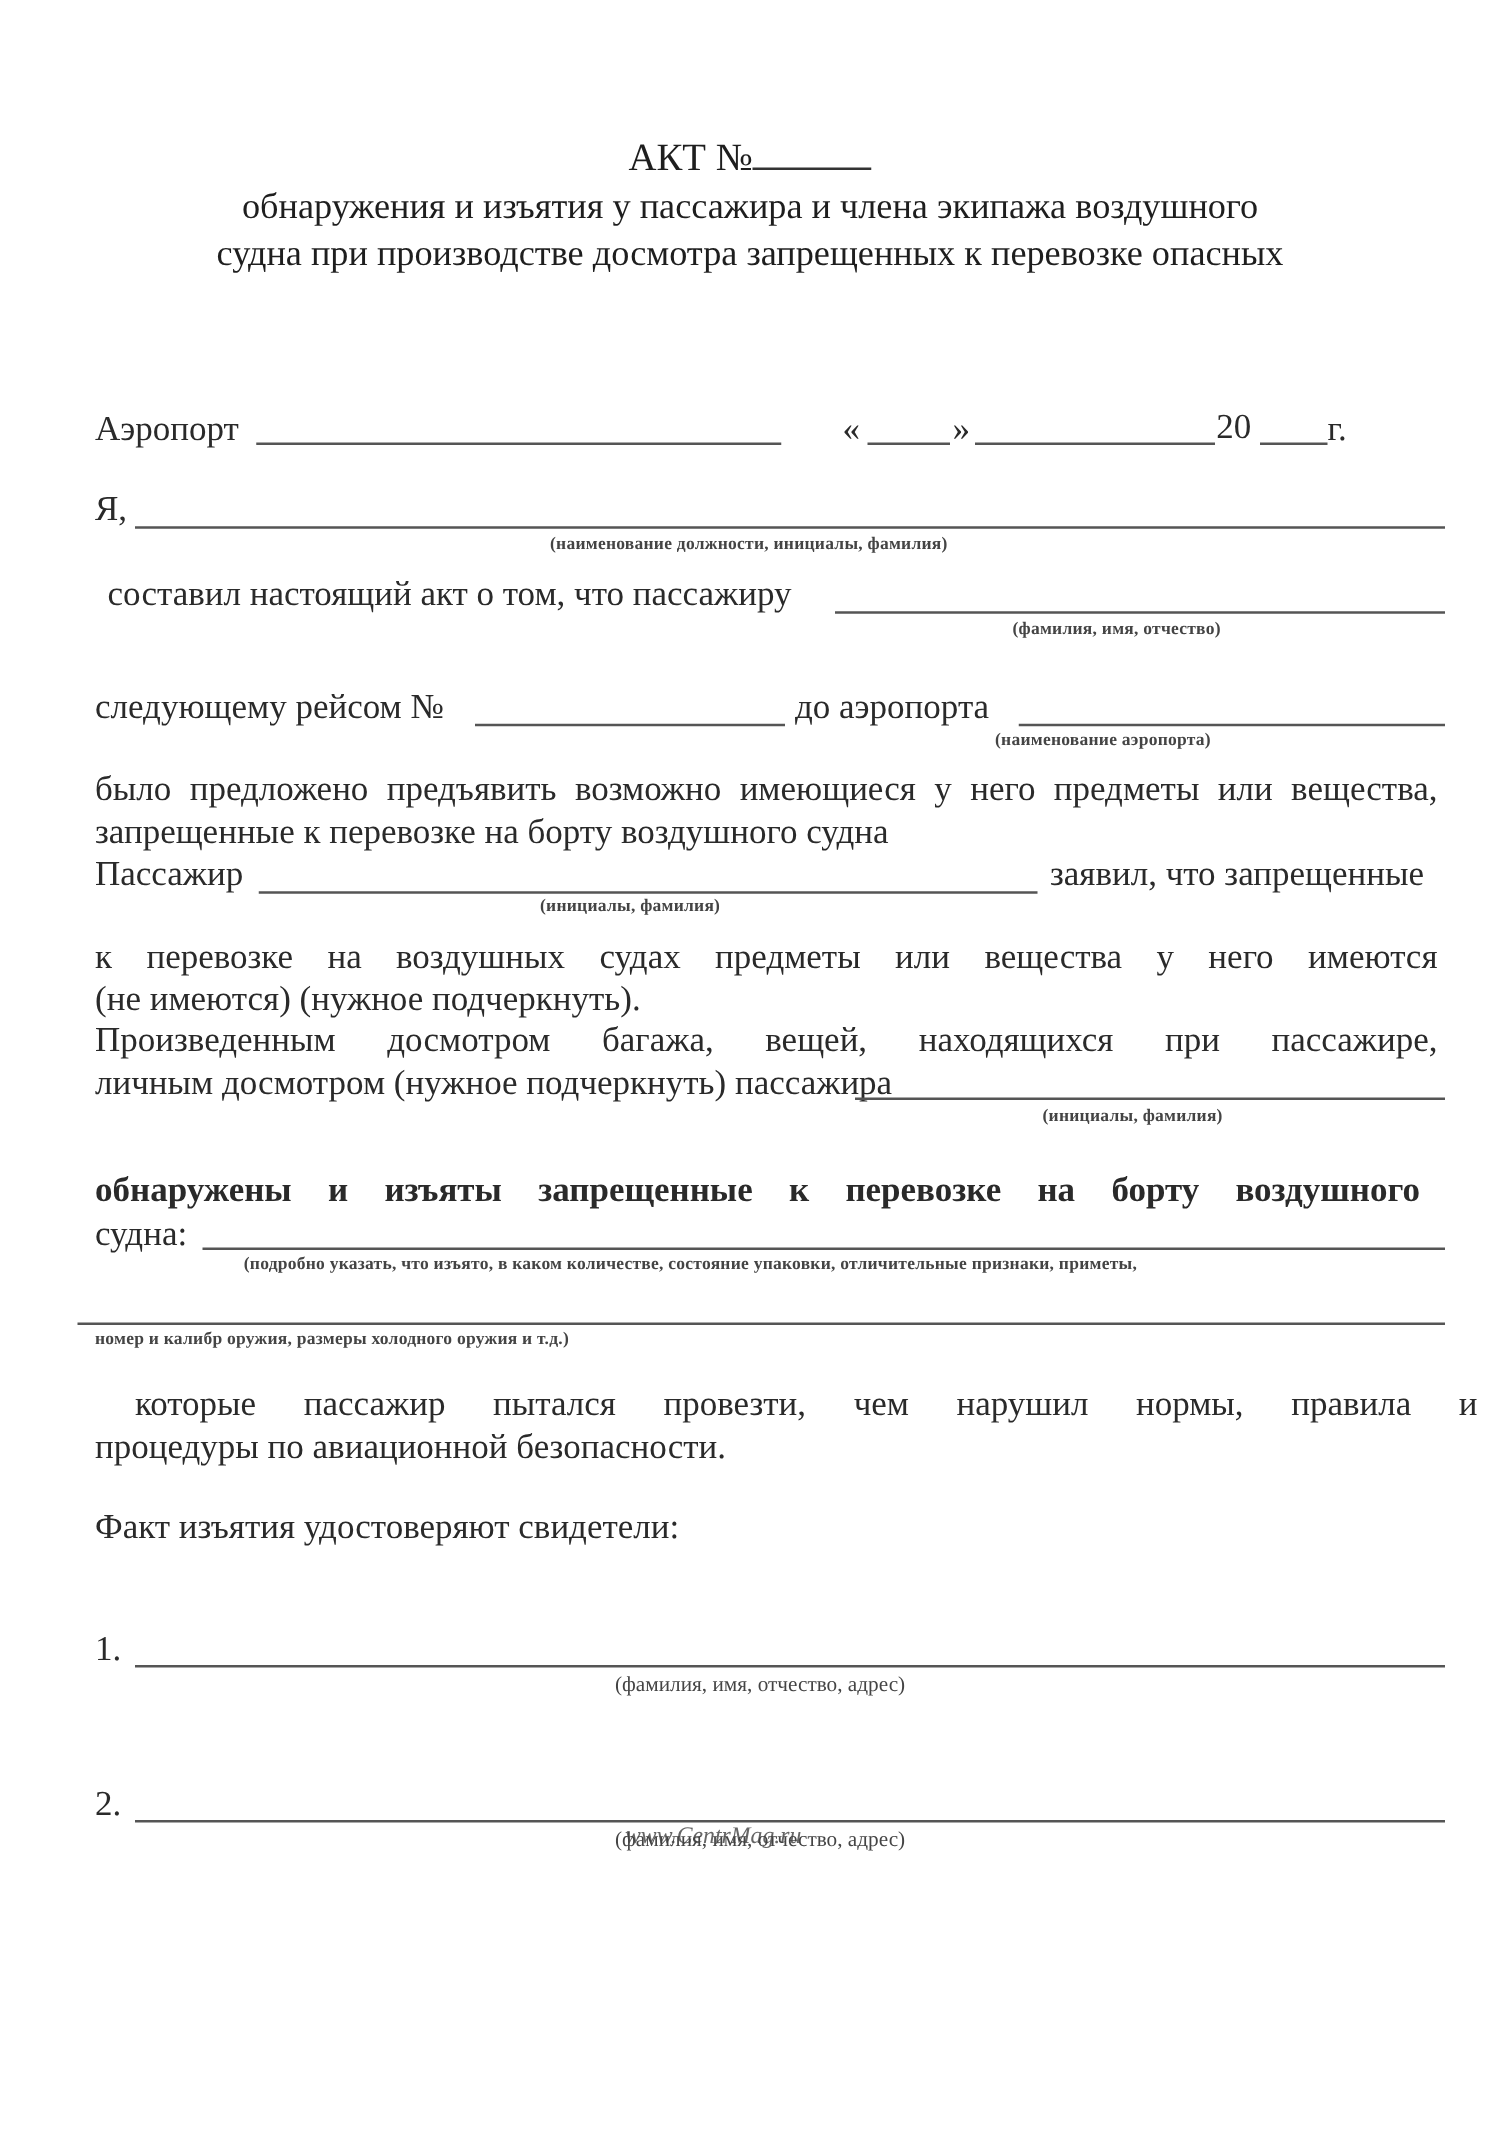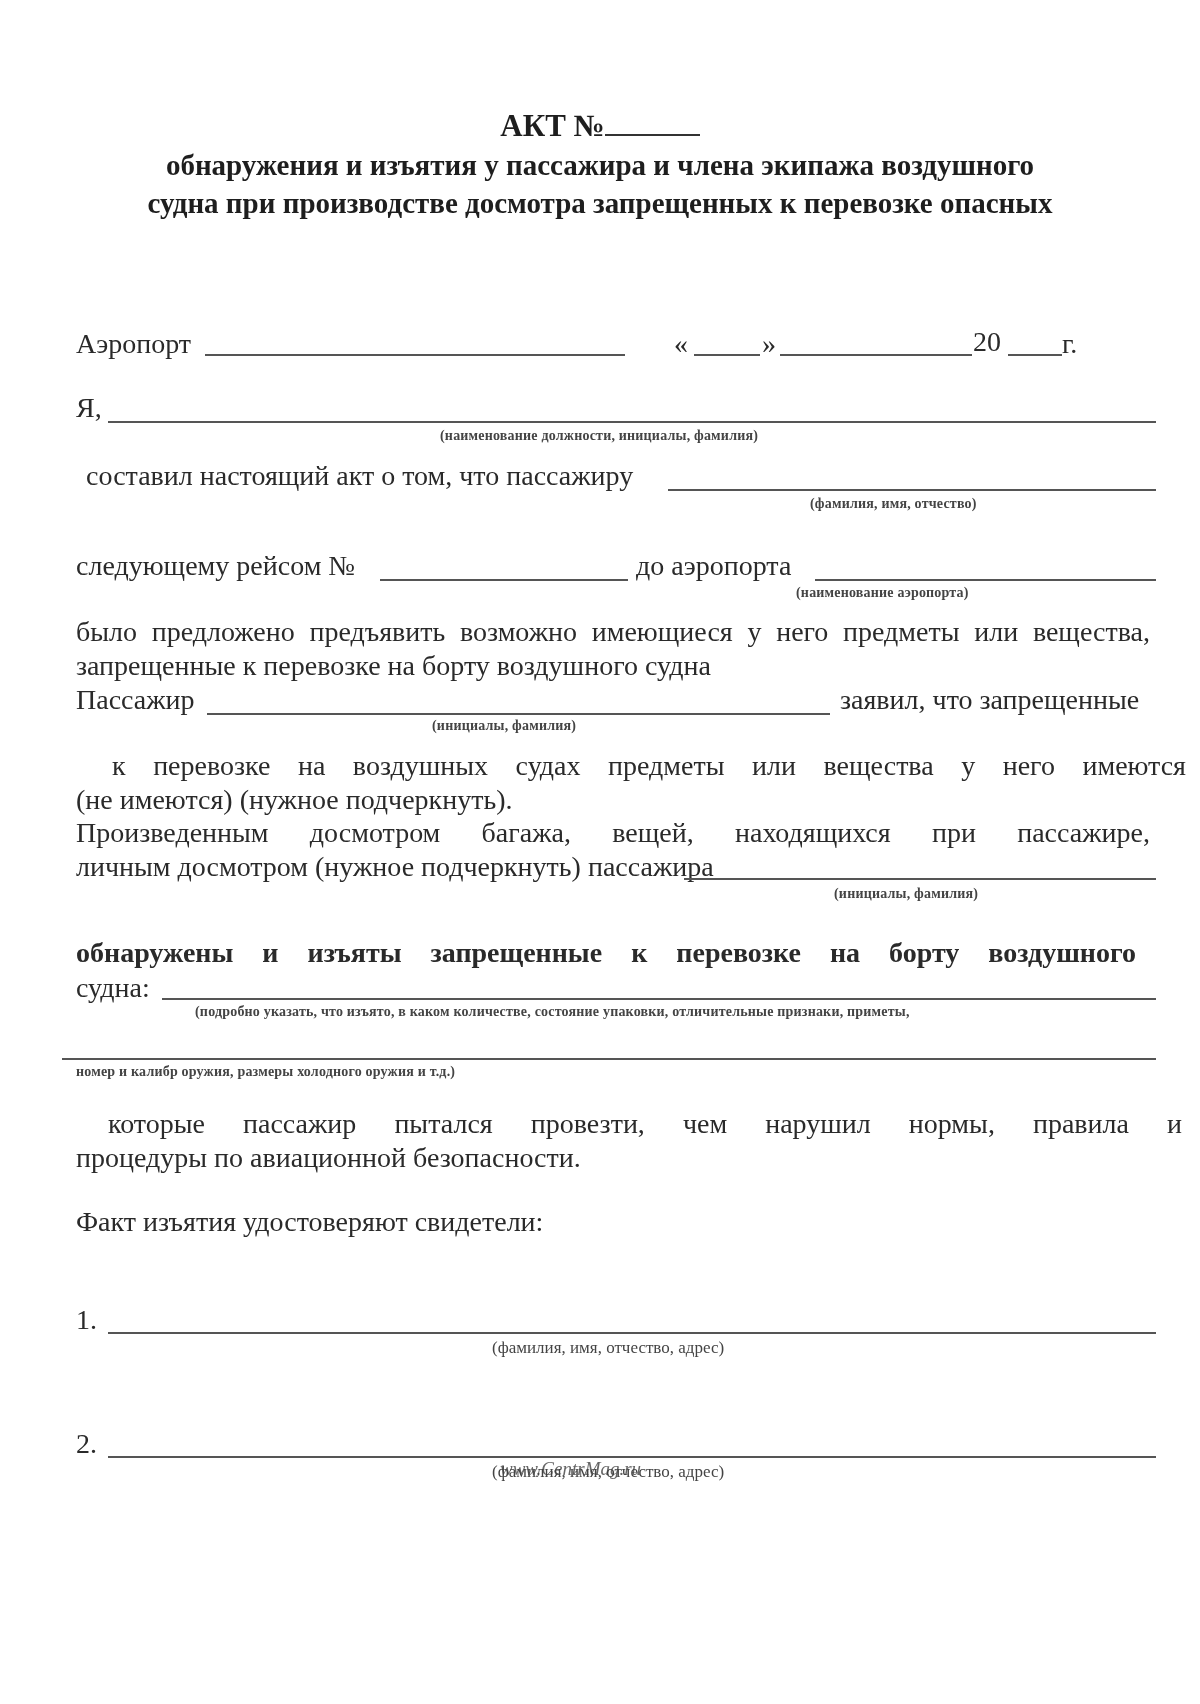--- a/index.html
+++ b/index.html
@@ -1,19 +1,19 @@
 <!DOCTYPE html>
 <html><head>
 <meta charset="utf-8">
 <style>
   html, body { margin:0; padding:0; background:#ffffff; }
   body { width:1200px; height:1704px; position:relative; overflow:hidden;
          font-family:"Liberation Serif","DejaVu Serif",serif; color:#2a2a2a; }
   .abs { position:absolute; }
-  .title { left:0; width:1200px; text-align:center; font-weight:bold; color:#1e1e1e; }
+  .title { left:0; width:1200px; text-align:center; font-weight:normal; color:#1e1e1e; }
   .t1 { top:108px; font-size:31px; }
   .t1 .blank { display:inline-block; width:95px; border-bottom:2px solid #333; height:24px; vertical-align:baseline; }
   .t2 { top:146px; font-size:29px; line-height:38px; }
   .txt { font-size:28px; white-space:nowrap; }
   .line { height:0; border-top:2px solid #555; }
   .cap { font-size:14px; white-space:nowrap; font-weight:bold; color:#444; letter-spacing:0.2px; }
   .cap2 { font-size:17px; white-space:nowrap; color:#444; }
   .justify { text-align:justify; text-align-last:justify; }
   .wm { color:#404040; font-size:19px; font-style:italic; white-space:nowrap; }
 </style>
@@ -53,21 +53,21 @@
 <div class="abs cap" style="left:796px;top:585px;">(наименование аэропорта)</div>
 
 <div class="abs txt justify" style="left:76px;top:616px;width:1074px;">было предложено предъявить возможно имеющиеся у него предметы или вещества,</div>
 <div class="abs txt" style="left:76px;top:650px;">запрещенные к перевозке на борту воздушного судна</div>
 
 <div class="abs txt" style="left:76px;top:684px;">Пассажир</div>
 <div class="abs line" style="left:207px;top:713px;width:623px;"></div>
 <div class="abs txt" style="left:840px;top:684px;">заявил, что запрещенные</div>
 <div class="abs cap" style="left:432px;top:718px;">(инициалы, фамилия)</div>
 
-<div class="abs txt justify" style="left:76px;top:750px;width:1074px;margin-left:36px;">к перевозке на воздушных судах предметы или вещества у него имеются</div>
+<div class="abs txt justify" style="left:76px;top:750px;width:1074px;">к перевозке на воздушных судах предметы или вещества у него имеются</div>
 <div class="abs txt" style="left:76px;top:784px;">(не имеются) (нужное подчеркнуть).</div>
 
 <div class="abs txt justify" style="left:76px;top:817px;width:1074px;">Произведенным досмотром багажа, вещей, находящихся при пассажире,</div>
 <div class="abs txt" style="left:76px;top:851px;">личным досмотром (нужное подчеркнуть) пассажира</div>
 <div class="abs line" style="left:684px;top:878px;width:472px;"></div>
 <div class="abs cap" style="left:834px;top:886px;">(инициалы, фамилия)</div>
 
 <div class="abs txt justify" style="left:76px;top:937px;width:1060px;font-weight:bold;">обнаружены и изъяты запрещенные к перевозке на борту воздушного</div>
 <div class="abs txt" style="left:76px;top:972px;">судна:</div>
 <div class="abs line" style="left:162px;top:998px;width:994px;"></div>

